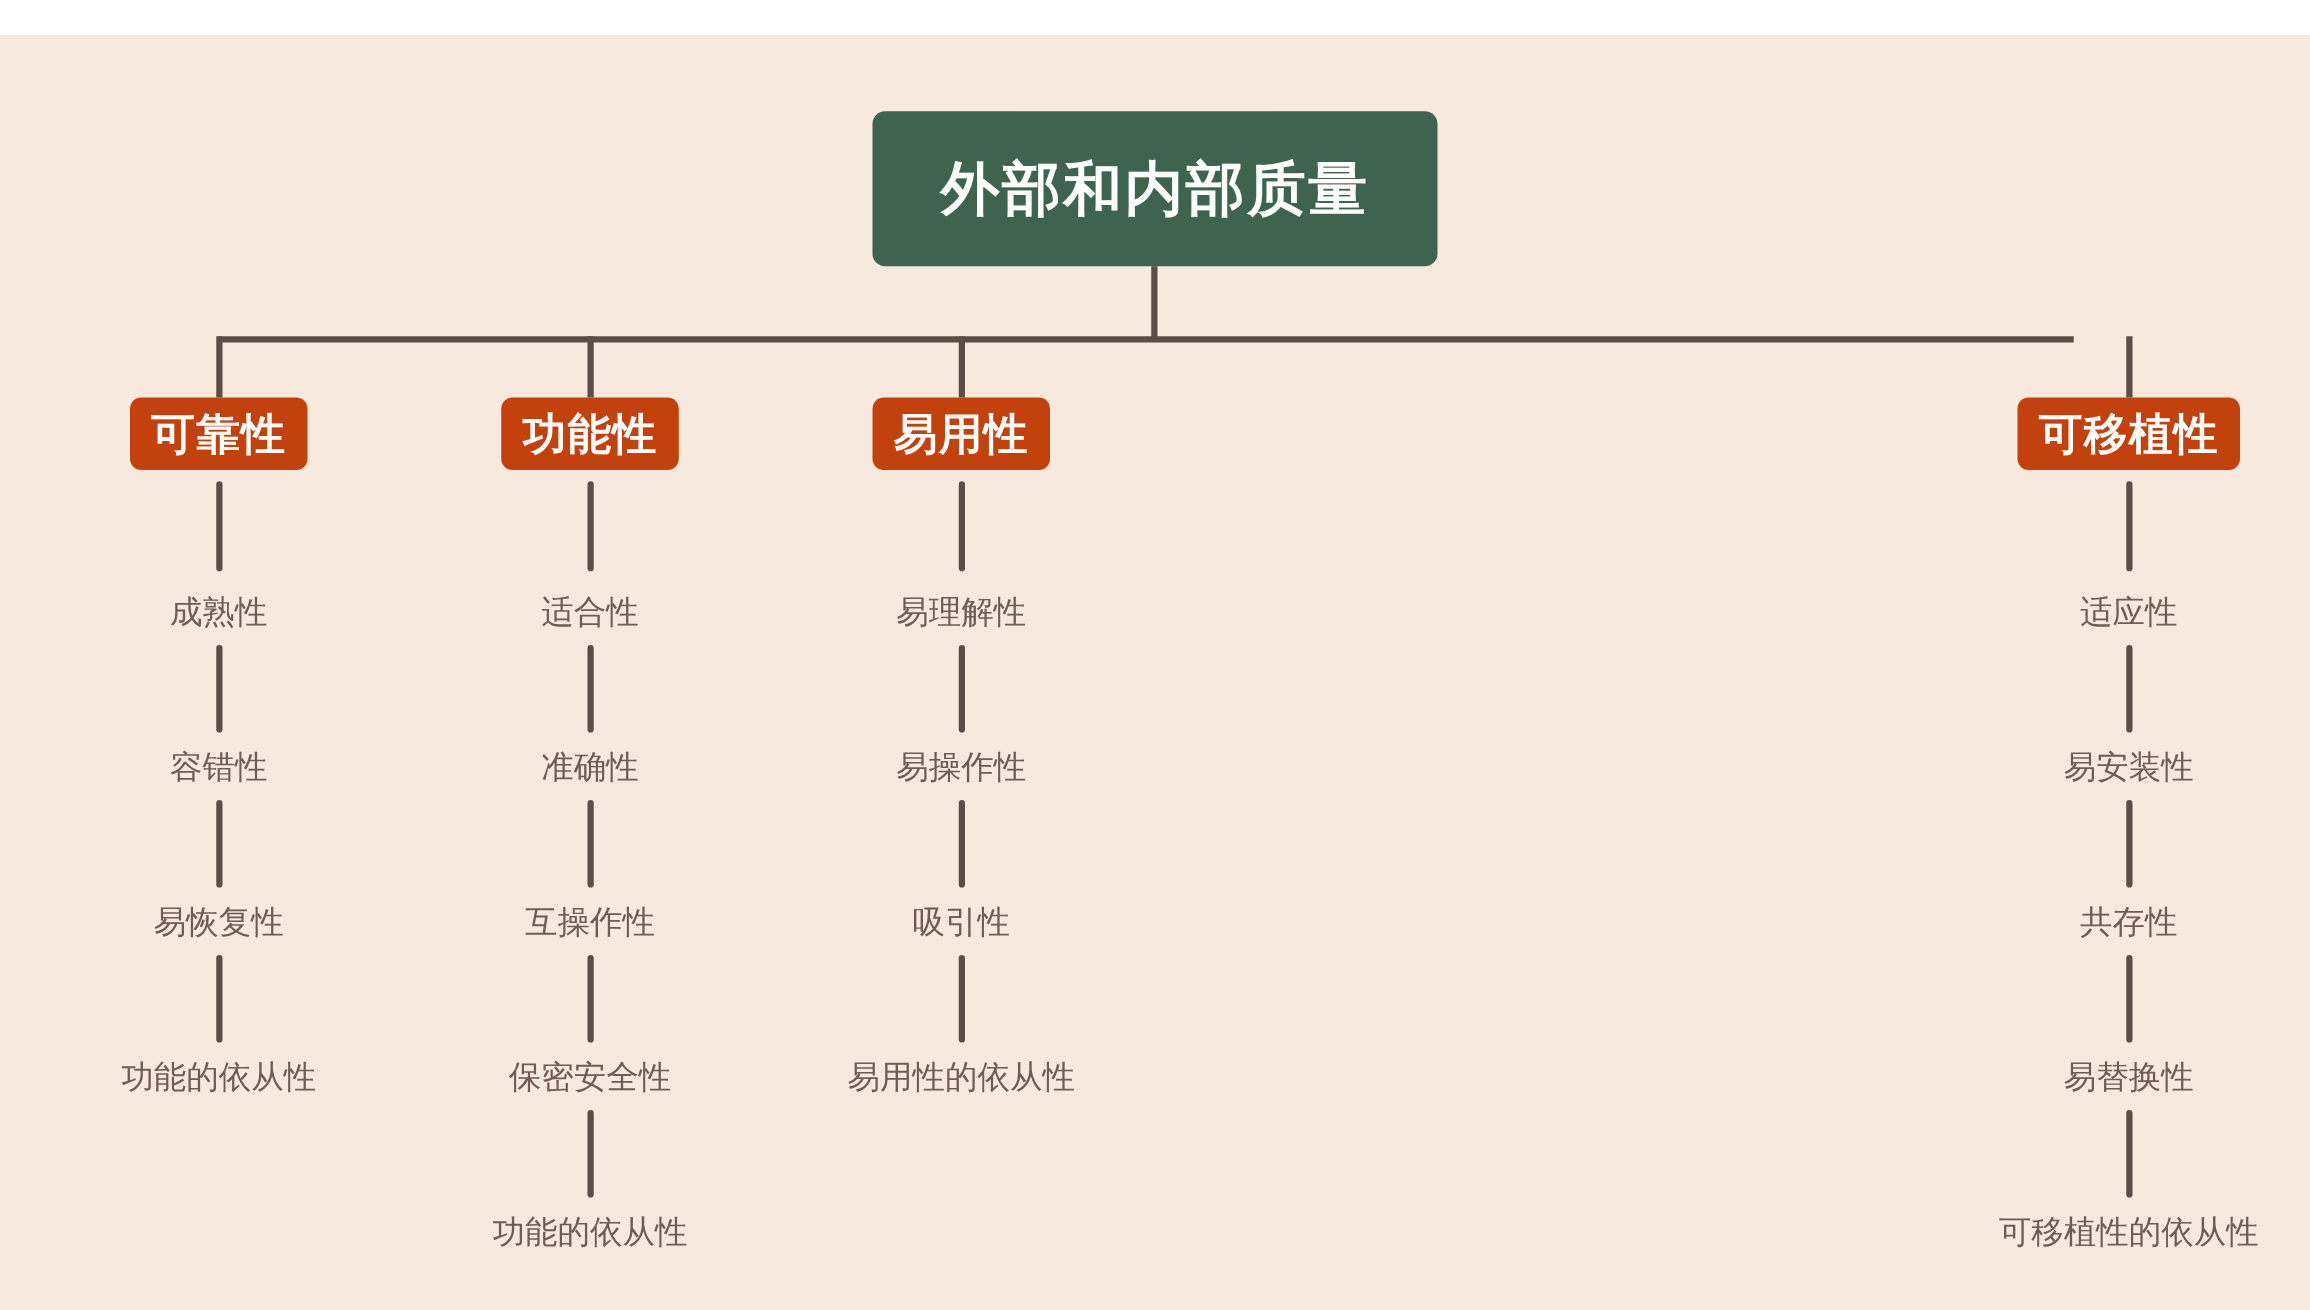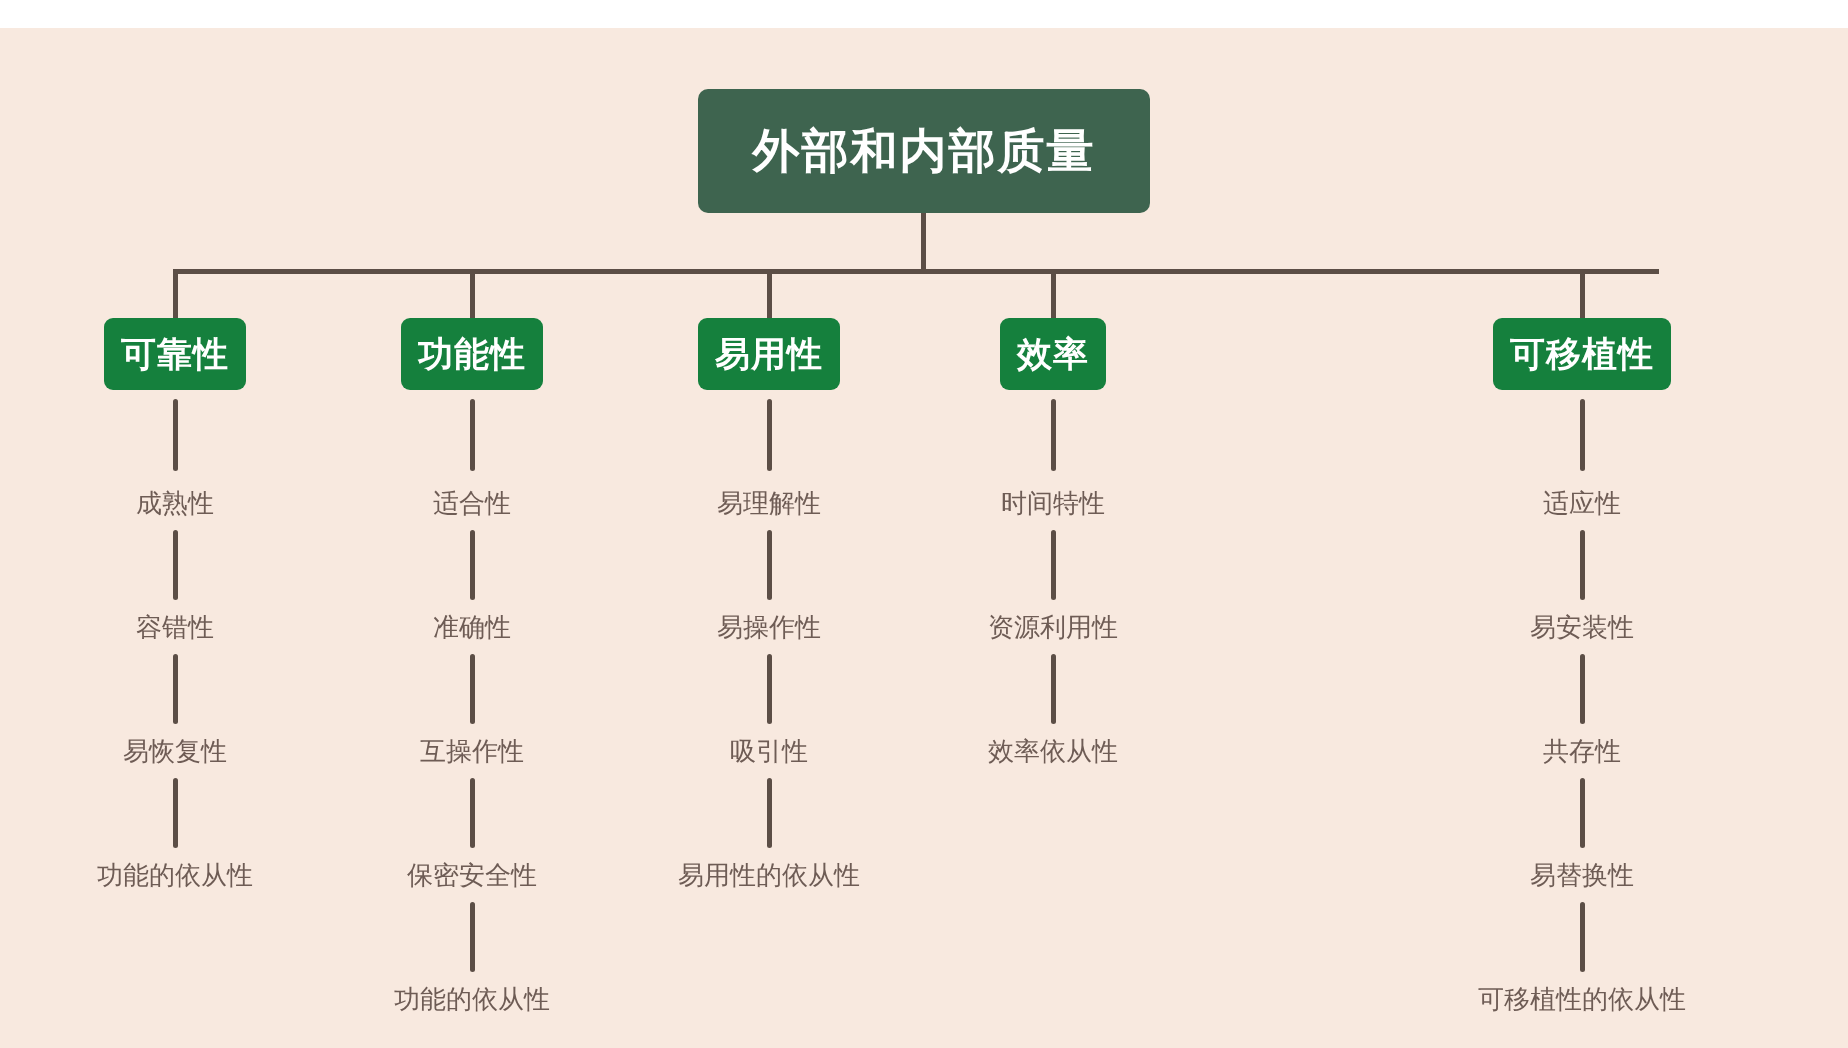--- a/index.html
+++ b/index.html
@@ -25,21 +25,21 @@
   .seg{width:5px;background:#5c4e46;border-radius:3px;}
   .seg.first{height:72px;margin:9px 0 10px 0;}
   .seg.mid{height:70px;margin:5px 0;}
   
   .column{
     position:absolute;top:241px;
     display:flex;flex-direction:column;align-items:center;
     transform:translateX(-50%);
   }
   .branch-box{
-    height:72px;border-radius:9px;background:#15803d;
+    height:58px;border-radius:9px;background:#c2410c;
     color:#ffffff;font-size:35px;font-weight:bold;letter-spacing:1px;
     display:flex;align-items:center;justify-content:center;
     padding:0 17px;white-space:nowrap;
   }
   .item{
     height:44px;line-height:44px;
     font-size:26px;color:#6e5c55;white-space:nowrap;text-align:center;
   }
 </style>
 </head>
@@ -94,35 +94,23 @@
     <div class="seg mid"></div>
     <div class="item">准确性</div>
     <div class="seg mid"></div>
     <div class="item">互操作性</div>
     <div class="seg mid"></div>
     <div class="item">保密安全性</div>
     <div class="seg mid"></div>
     <div class="item">功能的依从性</div>
   </div>
 
-  <div class="column" style="left:1053px">
-    <div class="drop"></div>
-    <div class="branch-box">
-      <span>效率</span>
-    </div>
-    <div class="seg first"></div>
-    <div class="item">时间特性</div>
-    <div class="seg mid"></div>
-    <div class="item">资源利用性</div>
-    <div class="seg mid"></div>
-    <div class="item">效率依从性</div>
-  </div>
 
 
-  <div class="column" style="left:1582px">
+  <div class="column" style="left:1703px">
     <div class="drop"></div>
     <div class="branch-box">
       <span>可移植性</span>
     </div>
     <div class="seg first"></div>
     <div class="item">适应性</div>
     <div class="seg mid"></div>
     <div class="item">易安装性</div>
     <div class="seg mid"></div>
     <div class="item">共存性</div>

